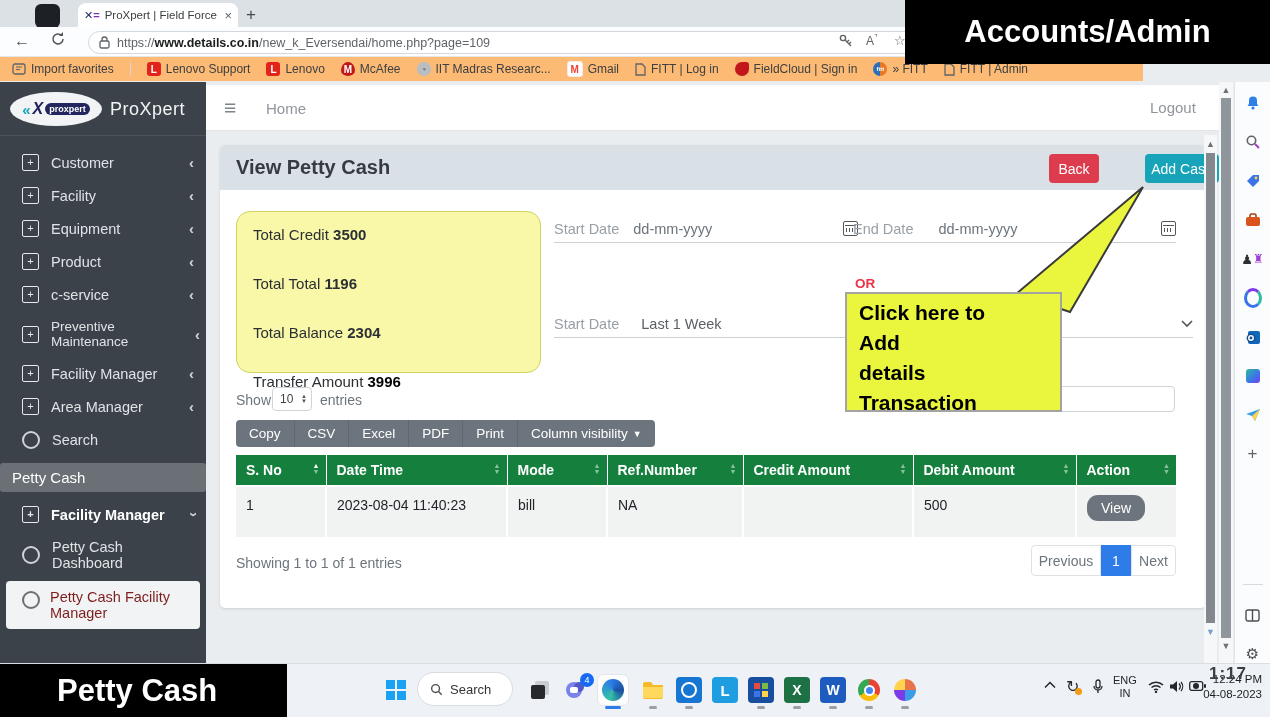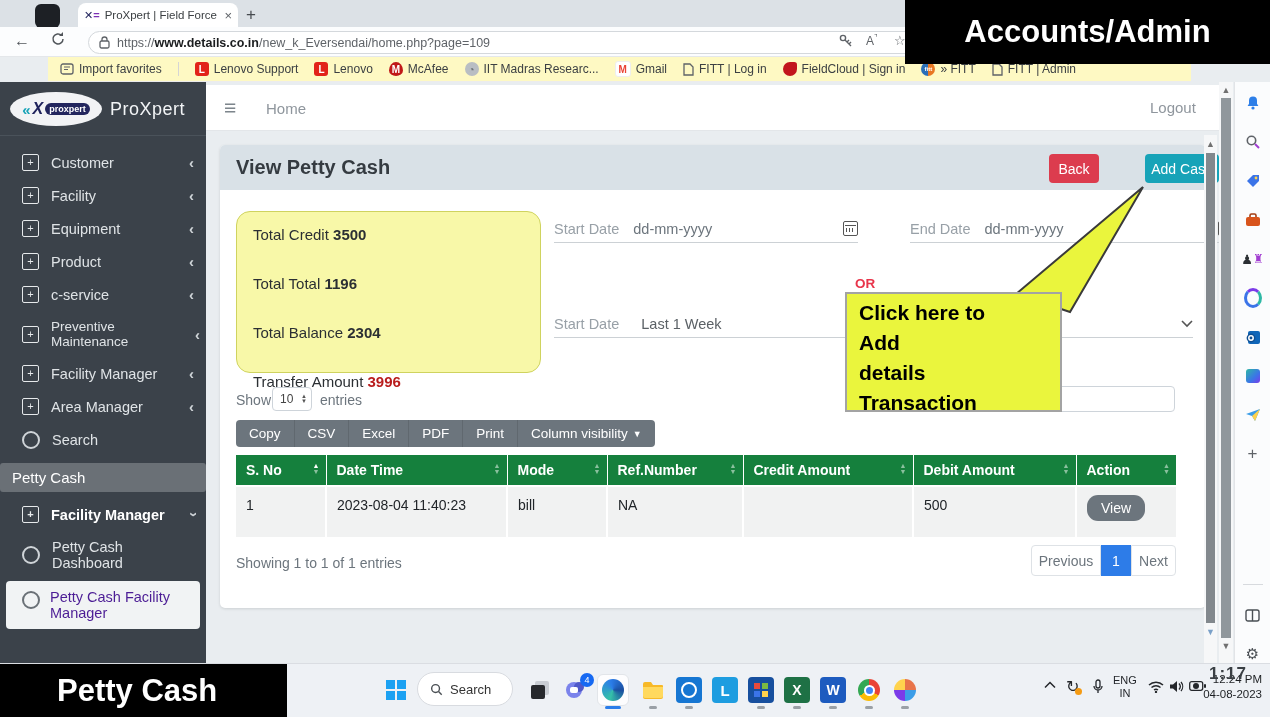--- a/index.html
+++ b/index.html
@@ -13,22 +13,22 @@
   .tab{left:78px;top:3px;width:160px;height:24px;background:#fff;border-radius:8px 8px 0 0;
        padding:0 6px;display:flex;align-items:center;gap:5px;font-size:11.5px;color:#3c4043;}
   .tab .title{flex:1;white-space:nowrap;overflow:hidden;}
   .tabclose{color:#5f6368;font-size:13px;}
   .newtab{left:246px;top:5px;font-size:17px;color:#474b50;}
   .toolbar{left:0;top:27px;width:1270px;height:30px;background:#fcfdfe;border-bottom:1px solid #e4e7ea;}
   .navglyph{color:#51565b;font-size:16px;}
   .urlbar{left:88px;top:31px;width:880px;height:23px;border:1px solid #d4d8dc;border-radius:12px;
           background:#fff;display:flex;align-items:center;padding:0 10px;gap:7px;font-size:12.5px;color:#5f6368;}
   .urlbold{color:#1b1d1f;font-weight:bold;}
-  .bookmarks{left:0;top:57px;width:1143px;height:25px;background:#fef9c3;border-bottom:1px solid #ececec;
-             display:flex;align-items:center;gap:16px;padding-left:12px;font-size:12px;color:#3c4043;margin-left:48px;}
+  .bookmarks{left:0;top:57px;width:1143px;height:25px;background:#fdba74;border-bottom:1px solid #ececec;
+             display:flex;align-items:center;gap:16px;padding-left:12px;font-size:12px;color:#3c4043;}
   .bm{display:flex;align-items:center;gap:5px;white-space:nowrap;}
   .bmdiv{width:1px;height:14px;background:#d5d5d5;}
   .bmicon{width:14px;height:14px;display:inline-flex;align-items:center;justify-content:center;
           font-size:10px;font-weight:bold;border-radius:3px;color:#fff;}
   
   .blackbox{background:#000;color:#fff;font-weight:bold;z-index:60;
             display:flex;align-items:center;}
   
   .sidebar{left:0;top:82px;width:206px;height:581px;background:#3b424a;color:#dfe3e6;overflow:hidden;z-index:5;}
   .brandrow{display:flex;align-items:center;gap:8px;padding:10px 8px 9px 10px;border-bottom:1px solid #4a525a;}
@@ -39,21 +39,21 @@
   .brandname{font-size:18px;color:#f2f4f6;letter-spacing:.5px;}
   .navlist{padding-top:10px;font-size:14.5px;}
   .sitem{display:flex;align-items:center;gap:12px;padding:8px 12px 8px 22px;}
   .sitem .lbl{flex:1;}
   .plussq{width:15px;height:15px;border:1.6px solid #e6e9eb;border-radius:2px;display:inline-flex;
           align-items:center;justify-content:center;font-size:11px;line-height:1;color:#e6e9eb;flex:none;}
   .circ{width:14px;height:14px;border:2px solid #cfd4d8;border-radius:50%;flex:none;}
   .chev{color:#cfd4d8;font-size:15px;font-weight:bold;}
   .chevdown{display:inline-block;transform:rotate(-90deg);}
   .sheader{background:#6a7076;color:#fff;padding:6px 12px;margin:6px 0;border-radius:3px;font-size:15px;}
-  .sactive{background:#f1f3f4;color:#4c1d95;border-radius:4px;margin:2px 6px;padding:8px 10px 8px 16px;
+  .sactive{background:#f1f3f4;color:#7f1d1d;border-radius:4px;margin:2px 6px;padding:8px 10px 8px 16px;
            display:flex;gap:10px;font-weight:500;align-items:flex-start;}
   .sactive .circ{border-color:#6a7076;margin-top:2px;}
   .subbold{font-weight:bold;color:#fff;}
   
   .appbar{left:206px;top:85px;width:1014px;height:46px;background:#fff;border-bottom:1px solid #e3e6e9;z-index:2;}
   .hamb{left:224px;top:96px;font-size:21px;color:#7d858c;z-index:3;}
   .home{left:266px;top:100px;font-size:15px;color:#8f969d;z-index:3;}
   .logout{left:1150px;top:99px;font-size:15px;color:#8f969d;z-index:3;}
   .content{left:206px;top:131px;width:1014px;height:532px;background:#e9edf0;}
   .card{left:220px;top:145px;width:986px;height:463px;background:#fff;border-radius:5px;
@@ -283,29 +283,29 @@
 <div class="abs card"></div>
 <div class="abs cardheader"></div>
 <div class="abs pagetitle">View Petty Cash</div>
 <div class="abs btn" style="left:1049px;top:154px;width:50px;height:29px;background:#dc3c4e;">Back</div>
 <div class="abs btn" style="left:1101px;top:154px;width:74px;height:29px;background:#17a3b8;margin-left:44px;">Add Cash</div>
 
 <div class="abs summary" style="background:#f8f8a8;">
   <div><span>Total Credit</span> <span class="sumval">3500</span></div>
   <div><span>Total Total</span> <span class="sumval">1196</span></div>
   <div><span>Total Balance</span> <span class="sumval">2304</span></div>
-  <div><span>Transfer Amount</span> <span class="sumval" style="color:#b91c1c;">3996</span></div>
+  <div><span>Transfer Amount</span> <span class="sumval" style="color:#000000;">3996</span></div>
 </div>
 
 <div class="abs underline flex" style="left:554px;top:215px;width:304px;height:28px;gap:14px;z-index:3;">
   <span class="fieldlbl">Start Date</span>
   <span class="fieldval" style="flex:1;">dd-mm-yyyy</span>
   <span class="calicon"></span>
 </div>
-<div class="abs underline flex" style="left:910px;top:215px;width:323px;height:28px;gap:14px;z-index:3;align-items:center;">
+<div class="abs underline flex" style="left:853px;top:215px;width:323px;height:28px;gap:25px;z-index:3;align-items:center;">
   <span class="fieldlbl">End Date</span>
   <span class="fieldval" style="flex:1;">dd-mm-yyyy</span>
   <span class="calicon"></span>
 </div>
 <div class="abs orlbl" style="left:855px;top:276px;">OR</div>
 <div class="abs underline flex" style="left:554px;top:310px;width:639px;height:28px;gap:22px;z-index:3;">
   <span class="fieldlbl">Start Date</span>
   <span style="flex:1;color:#5b6166;font-size:14.5px;">Last 1 Week</span>
   <svg width="12" height="8" viewBox="0 0 12 8">
       <path d="M1 1l5 5 5-5" fill="none" stroke="#555" stroke-width="1.6"></path>

